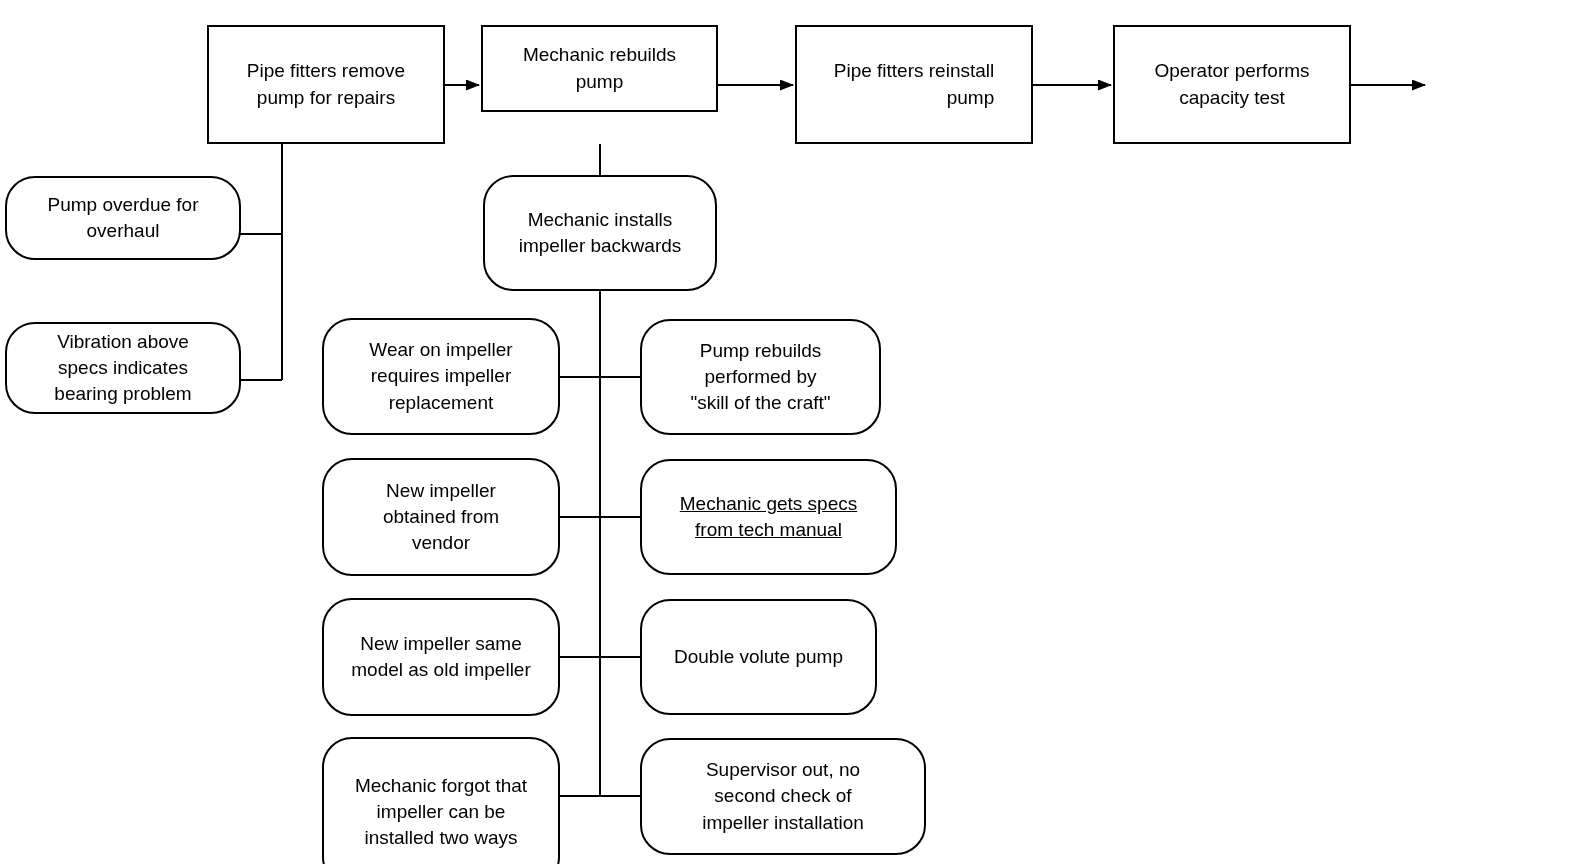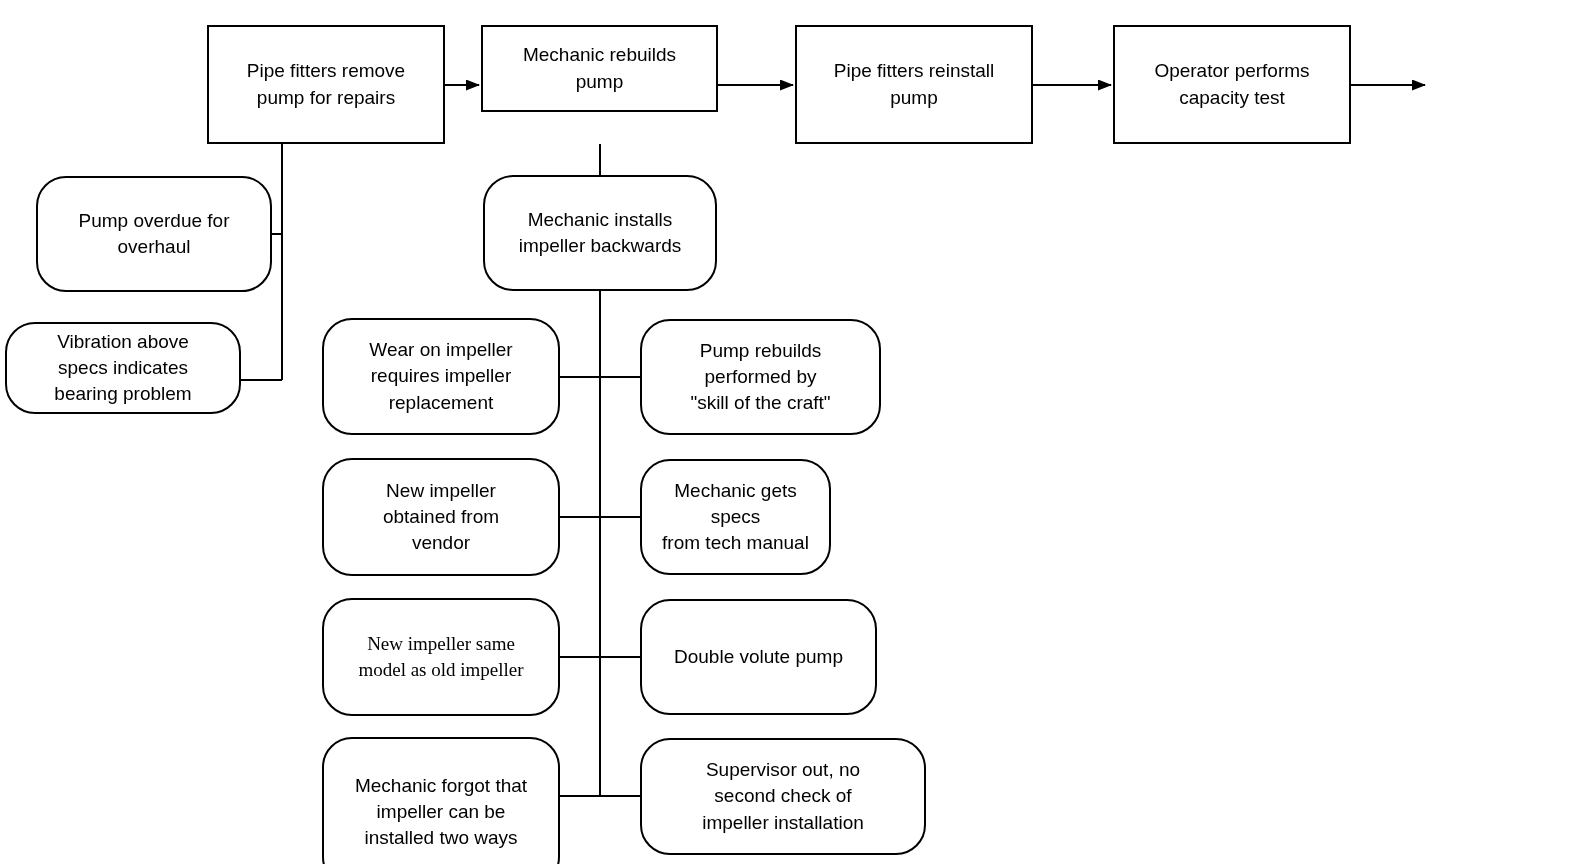--- a/index.html
+++ b/index.html
@@ -66,51 +66,51 @@
     <path d="M560 657 L640 657" stroke="#000000" stroke-width="2" fill="none"></path>
     <path d="M560 796 L640 796" stroke="#000000" stroke-width="2" fill="none"></path>
   </svg>
 
   <div class="node rect" style="left:163px; top:25px; width:238px; height:119px;margin-left:44px;">Pipe fitters remove
 pump for repairs</div>
 
   <div class="node rect" style="left:481px; top:25px; width:237px; height:87px;">Mechanic rebuilds
 pump</div>
 
-  <div class="node rect" style="left:795px; top:25px; width:238px; height:119px;">Pipe fitters reinstall
+  <div class="node rect" style="left:795px; top:25px; width:238px; height:119px;text-align:right;">Pipe fitters reinstall
 pump</div>
 
   <div class="node rect" style="left:1113px; top:25px; width:238px; height:119px;">Operator performs
 capacity test</div>
 
 
-  <div class="node rounded" style="left:5px; top:176px; width:236px; height:116px;margin-left:31px;">Pump overdue for
+  <div class="node rounded" style="left:5px; top:176px; width:236px; height:84px;">Pump overdue for
 overhaul</div>
 
   <div class="node rounded" style="left:5px; top:322px; width:236px; height:92px;">Vibration above
 specs indicates
 bearing problem</div>
 
   <div class="node rounded" style="left:483px; top:175px; width:234px; height:116px;">Mechanic installs
 impeller backwards</div>
 
   <div class="node rounded" style="left:322px; top:318px; width:238px; height:117px;">Wear on impeller
 requires impeller
 replacement</div>
   <div class="node rounded" style="left:640px; top:319px; width:241px; height:116px;">Pump rebuilds
 performed by
 "skill of the craft"</div>
 
   <div class="node rounded" style="left:322px; top:458px; width:238px; height:118px;">New impeller
 obtained from
 vendor</div>
-  <div class="node rounded" style="left:640px; top:459px; width:191px; height:116px;">Mechanic gets specs
+  <div class="node rounded" style="left:640px; top:459px; width:257px; height:116px;text-decoration:underline;">Mechanic gets specs
 from tech manual</div>
 
-  <div class="node rounded" style="left:322px; top:598px; width:238px; height:118px;font-family:Liberation Serif, serif;">New impeller same
+  <div class="node rounded" style="left:322px; top:598px; width:238px; height:118px;">New impeller same
 model as old impeller</div>
   <div class="node rounded" style="left:640px; top:599px; width:237px; height:116px;text-align:center;">Double volute pump</div>
 
   <div class="node rounded" style="left:322px; top:737px; width:238px; height:150px;">Mechanic forgot that
 impeller can be
 installed two ways</div>
   <div class="node rounded" style="left:640px; top:738px; width:286px; height:117px;">Supervisor out, no
 second check of
 impeller installation</div>
 

